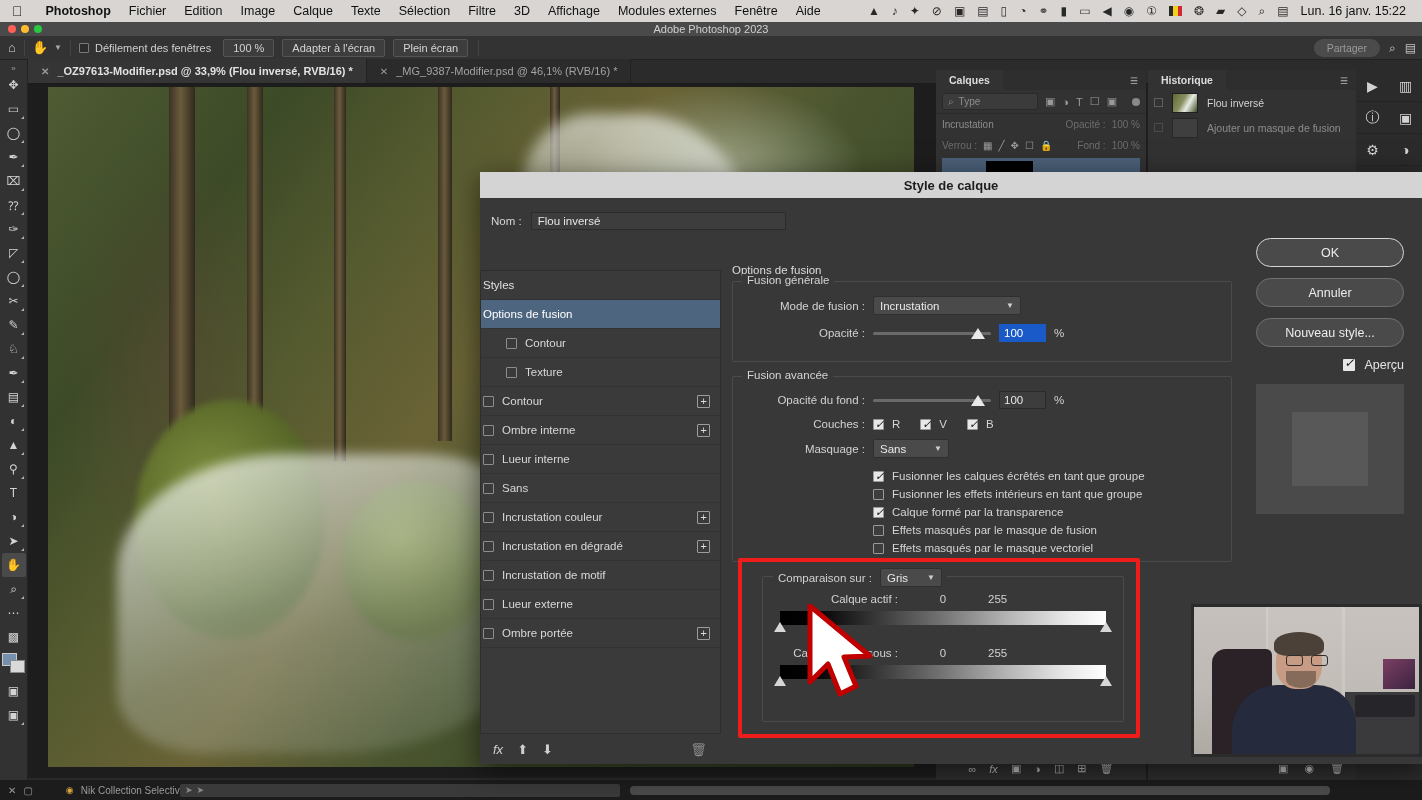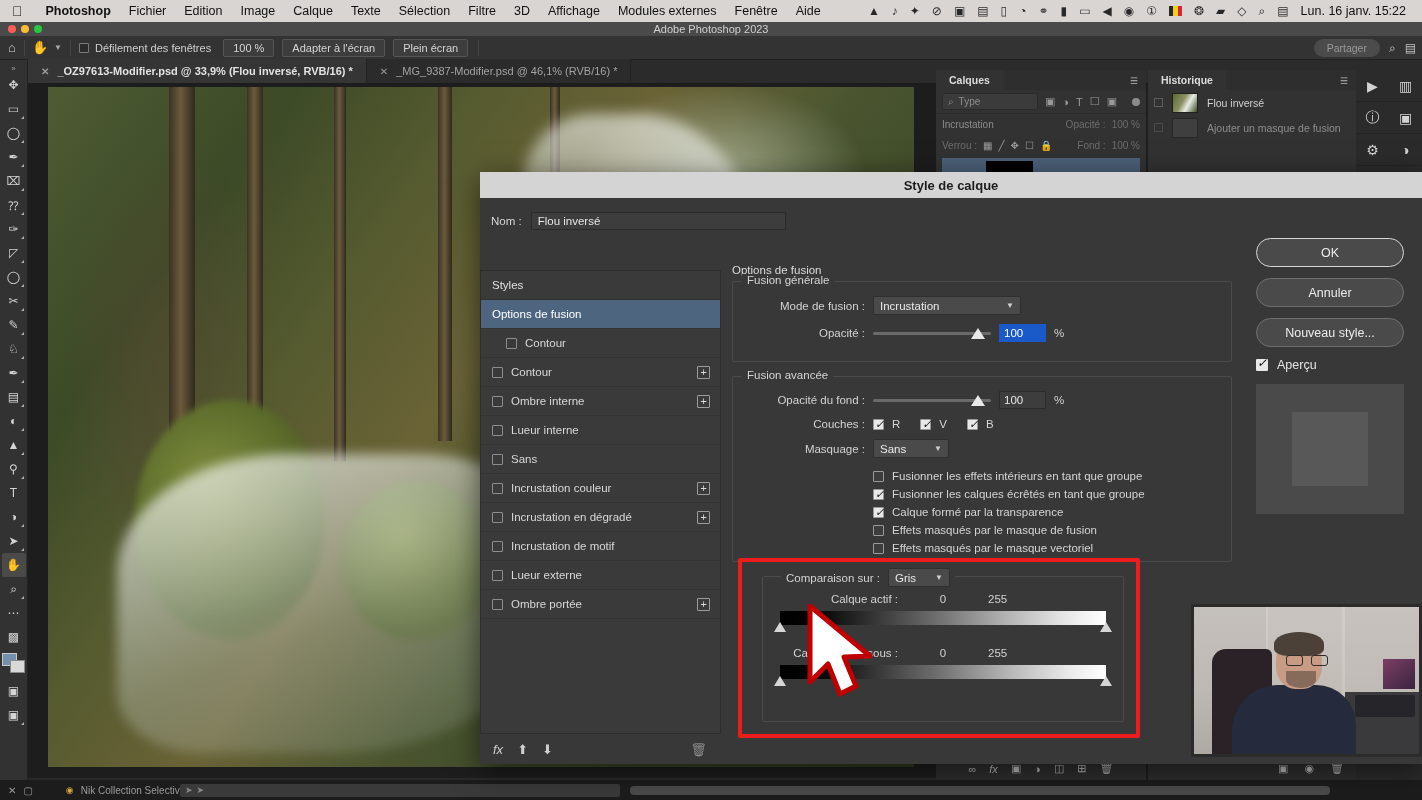--- a/index.html
+++ b/index.html
@@ -224,21 +224,21 @@
     color: #e6e6e6; font-size: 11.5px; padding: 0 6px; border-radius: 1px;
     font-family: "Liberation Sans", sans-serif;
   }
 
   
   .styles-col {
     position: absolute; left: 0; top: 72px; width: 241px; height: 464px;
     background: #3a3a3a; border: 1px solid #2e2e2e;
   }
   .st-row {
-    height: 29px; display: flex; align-items: center; gap: 8px; padding-left: 11px;
+    height: 29px; display: flex; align-items: center; gap: 8px; padding-left: 2px;
     font-size: 11.5px; color: #d8d8d8; border-bottom: 1px solid #333333;
     position: relative;
   }
   .st-row.hdr { color: #e0e0e0; }
   .st-row.sel { background: #4e6580; color: #fff; }
   .st-row.ind { padding-left: 25px; }
   .st-chk {
     width: 11px; height: 11px; border: 1px solid #8d8d8d; background: #3a3a3a;
     border-radius: 1px; flex: none;
   }
@@ -299,21 +299,21 @@
   
   .redbox {
     position: absolute; left: 258px; top: 360px; width: 402px; height: 180px;
     border: 4px solid #ef1c1c; border-radius: 2px;
   }
   .blendif {
     position: absolute; left: 20px; top: 14px; right: 12px; bottom: 12px;
     border: 1px solid #4b4b4b; border-radius: 2px;
   }
   .blendif .leg2 {
-    position: absolute; top: -9px; left: 18px; background: #383838; padding: 0 5px;
+    position: absolute; top: -9px; left: 10px; background: #383838; padding: 0 5px;
     display: flex; align-items: center; gap: 8px;
   }
   .bif-label { font-size: 11.5px; color: #d2d2d2; }
   .sl-head { display: flex; align-items: center; font-size: 11.5px; color: #d2d2d2; }
   .grad {
     height: 14px; position: relative;
     background: linear-gradient(to right, #000 0%, #050505 12%, #2d2d2d 26%, #6e6e6e 48%, #b5b5b5 70%, #e8e8e8 88%, #ffffff 100%);
   }
   .knob { position: absolute; top: 11px; width: 0; height: 0;
     border-left: 6px solid transparent; border-right: 6px solid transparent;
@@ -321,21 +321,21 @@
   .knob.lft { left: -6px; } .knob.rgt { right: -6px; }
 
   
   .btncol { position: absolute; right: 18px; top: 40px; width: 148px; }
   .dbtn {
     height: 29px; border-radius: 15px; border: 1px solid #707070; background: #4a4a4a;
     color: #ececec; font-size: 12.5px; display: flex; align-items: center; justify-content: center;
     margin-bottom: 11px;
   }
   .dbtn.primary { border-color: #d6d6d6; }
-  .aprow { display: flex; align-items: center; justify-content: flex-start; gap: 9px; margin-top: 4px; }
+  .aprow { display: flex; align-items: center; justify-content: flex-end; gap: 9px; margin-top: 4px; }
   .ap-cb { width: 12px; height: 12px; background: #e8e8e8; border-radius: 1px; position: relative; }
   .ap-cb::after { content: "✓"; position: absolute; left: 0; top: -3px; width: 12px; text-align: center;
     font-size: 12px; color: #151515; line-height: 15px; }
   .ap-lbl { font-size: 12.5px; color: #e4e4e4; }
   .preview-box {
     position: absolute; right: 18px; top: 186px; width: 148px; height: 130px;
     background: #4a4a4a; display: flex; align-items: center; justify-content: center;
   }
   .preview-box i { display: block; width: 76px; height: 74px; background: #585858; }
 
@@ -617,20 +617,24 @@
         <div class="st-row hdr">
           <span>Styles</span>
         </div>
         <div class="st-row sel">
           <span>Options de fusion</span>
         </div>
         <div class="st-row ind">
           <i class="st-chk"></i>
           <span>Contour</span>
         </div>
+        <div class="st-row ind">
+          <i class="st-chk"></i>
+          <span>Texture</span>
+        </div>
         <div class="st-row">
           <i class="st-chk"></i>
           <span>Contour</span>
           <i class="st-plus">+</i>
         </div>
         <div class="st-row">
           <i class="st-chk"></i>
           <span>Ombre interne</span>
           <i class="st-plus">+</i>
         </div>
@@ -719,26 +723,26 @@
           </div>
           <div class="frow">
             <span class="lab" style="width:122px">Masquage :</span>
             <span class="ps-select" style="width:76px">
               <span>Sans</span>
               <i class="cv">▼</i>
             </span>
           </div>
           <div style="padding-left:130px">
             <div class="cbrow">
+              <i class="cb on"></i>
+              <span class="cbtxt">Fusionner les calques écrêtés en tant que groupe</span>
+            </div>
+            <div class="cbrow">
               <i class="cb"></i>
               <span class="cbtxt">Fusionner les effets intérieurs en tant que groupe</span>
-            </div>
-            <div class="cbrow">
-              <i class="cb on"></i>
-              <span class="cbtxt">Fusionner les calques écrêtés en tant que groupe</span>
             </div>
             <div class="cbrow">
               <i class="cb on"></i>
               <span class="cbtxt">Calque formé par la transparence</span>
             </div>
             <div class="cbrow">
               <i class="cb"></i>
               <span class="cbtxt">Effets masqués par le masque de fusion</span>
             </div>
             <div class="cbrow">

